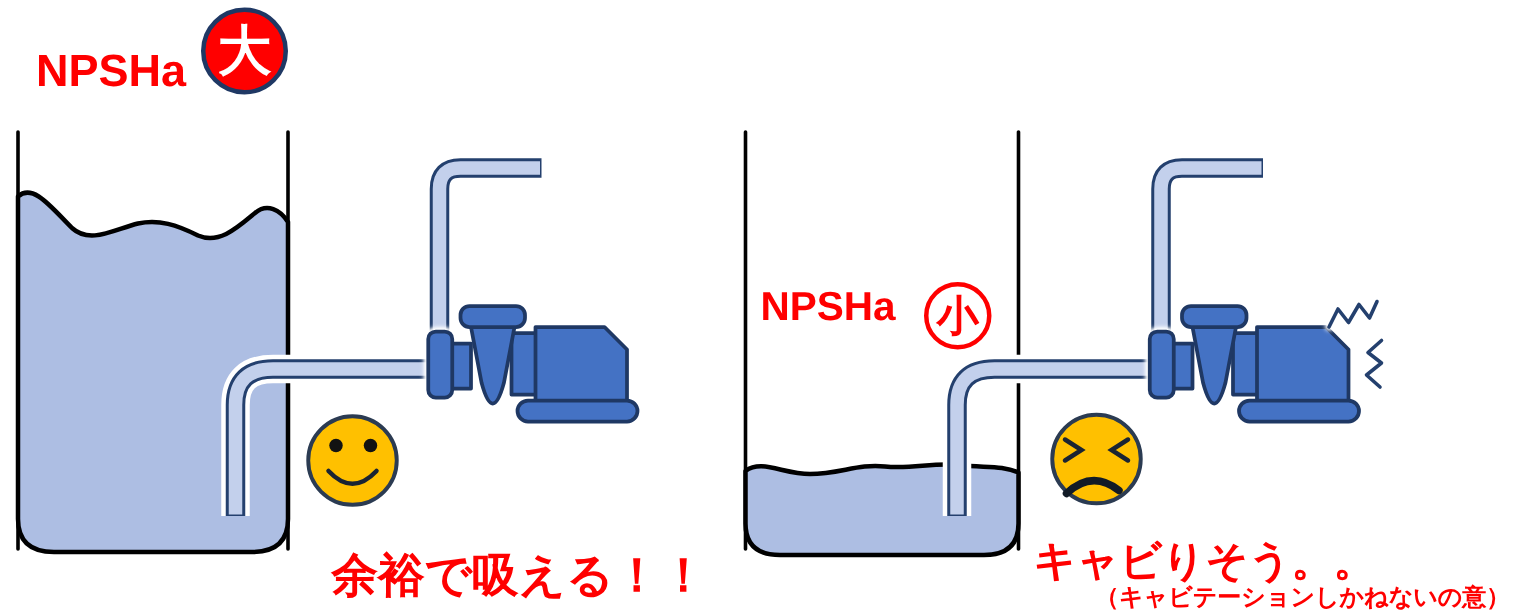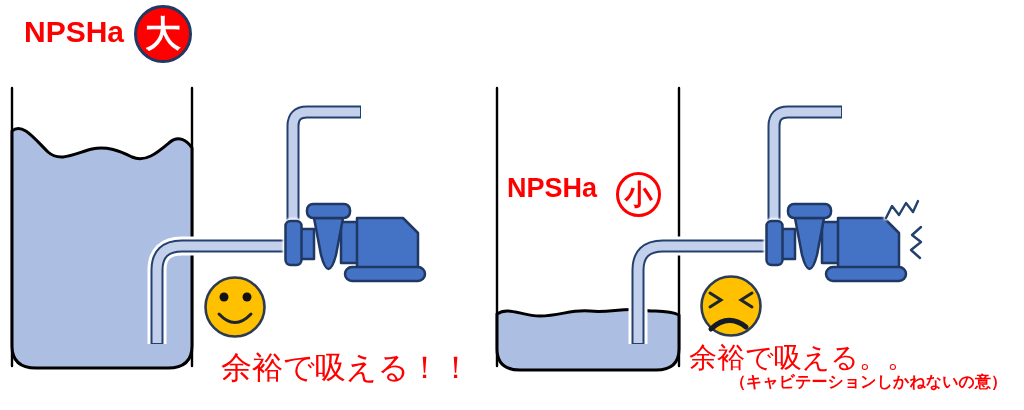--- a/index.html
+++ b/index.html
@@ -25,32 +25,33 @@
   .face-eye { fill:#121212; stroke:none; }
   .face-stroke { fill:none; stroke:#1a2433; stroke-width:3; stroke-linecap:round; }
   .face-mouth-sad { fill:none; stroke:#121b26; stroke-width:5; stroke-linecap:round; }
   .squiggle { fill:none; stroke:var(--pipe-outline); stroke-width:2.4; stroke-linecap:round; stroke-linejoin:round; }
   .glow { filter: drop-shadow(0 0 1.3px #fff) drop-shadow(0 0 1.3px #fff) drop-shadow(0 0 1px #fff); }
 
   
   .outlined {
     text-shadow:-2px 0 #fff,2px 0 #fff,0 -2px #fff,0 2px #fff,
       -1.5px -1.5px #fff,1.5px 1.5px #fff,-1.5px 1.5px #fff,1.5px -1.5px #fff;
+    margin-top:16px;
   }
   .npsha { position:absolute; color:var(--accent-red); font-weight:bold; white-space:nowrap; }
   .npsha-left  { left:24px;  top:15px;  font-size:30px; }
   .npsha-right { left:507px; top:173px; font-size:27px; }
   .badge { position:absolute; border-radius:50%; text-align:center; font-weight:bold; }
   .badge-large { left:134px; top:5px; width:58px; height:58px; line-height:51px;
     background:var(--badge-large-bg); border:3.5px solid var(--badge-large-border);
     color:var(--badge-large-text); font-size:36px; }
   .badge-small { left:616px; top:172px; width:45px; height:45px; line-height:39px;
     background:var(--badge-small-bg); border:3px solid var(--badge-small-border);
     color:var(--badge-small-text); font-size:28px; }
-  .caption { position:absolute; color:var(--accent-red); font-weight:normal; white-space:nowrap; }
+  .caption { position:absolute; color:var(--accent-red); font-weight:bold; white-space:nowrap; }
   .caption-left  { left:221px; top:347px; font-size:31px; }
   .caption-right { left:689px; top:339px; font-size:28px; }
   .caption-note  { position:absolute; left:730px; top:372px; font-size:16px; font-weight:bold;
     color:var(--accent-red); white-space:nowrap; }
 </style>
 </head>
 <body>
 
 <div class="stage">
 
@@ -138,15 +139,15 @@
     </g>
   </svg>
 
   <div class="npsha npsha-left outlined">NPSHa</div>
   <div class="badge badge-large">大</div>
 
   <div class="npsha npsha-right outlined">NPSHa</div>
   <div class="badge badge-small outlined">小</div>
 
   <div class="caption caption-left outlined">余裕で吸える！！</div>
-  <div class="caption caption-right outlined">余裕で吸える。。</div>
+  <div class="caption caption-right outlined">キャビりそう。。</div>
   <div class="caption-note outlined">（キャビテーションしかねないの意）</div>
 </div>
 
 </body></html>

